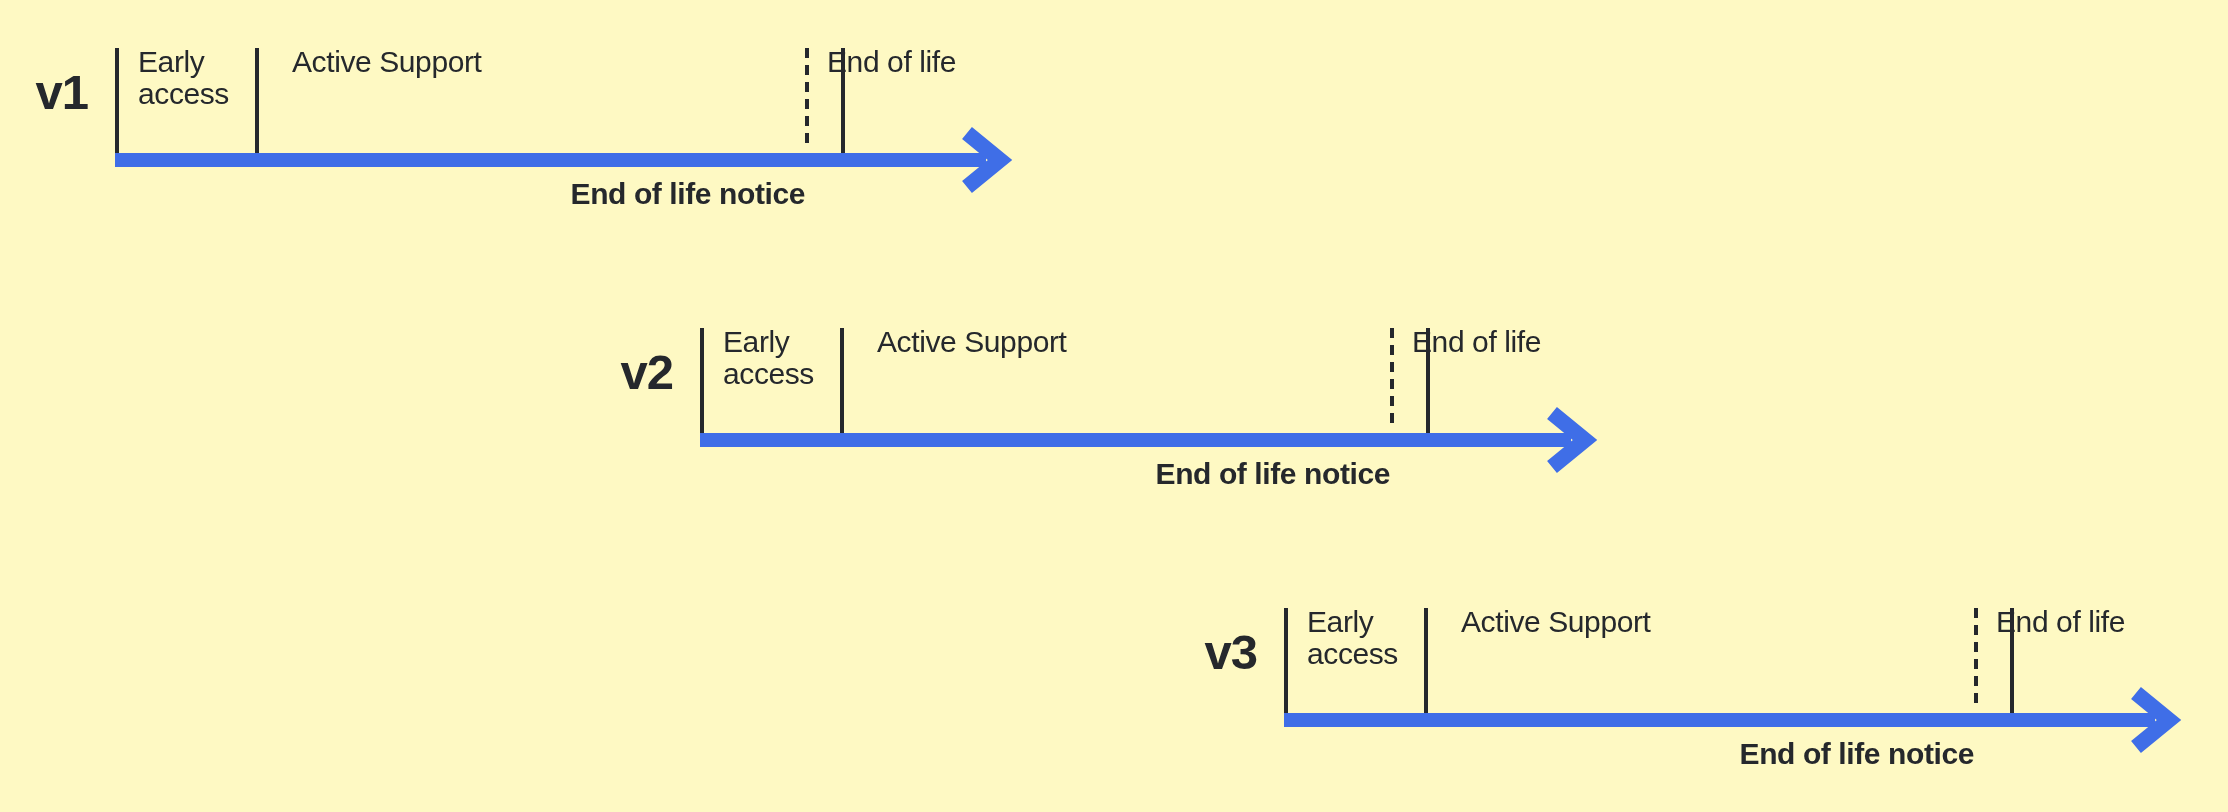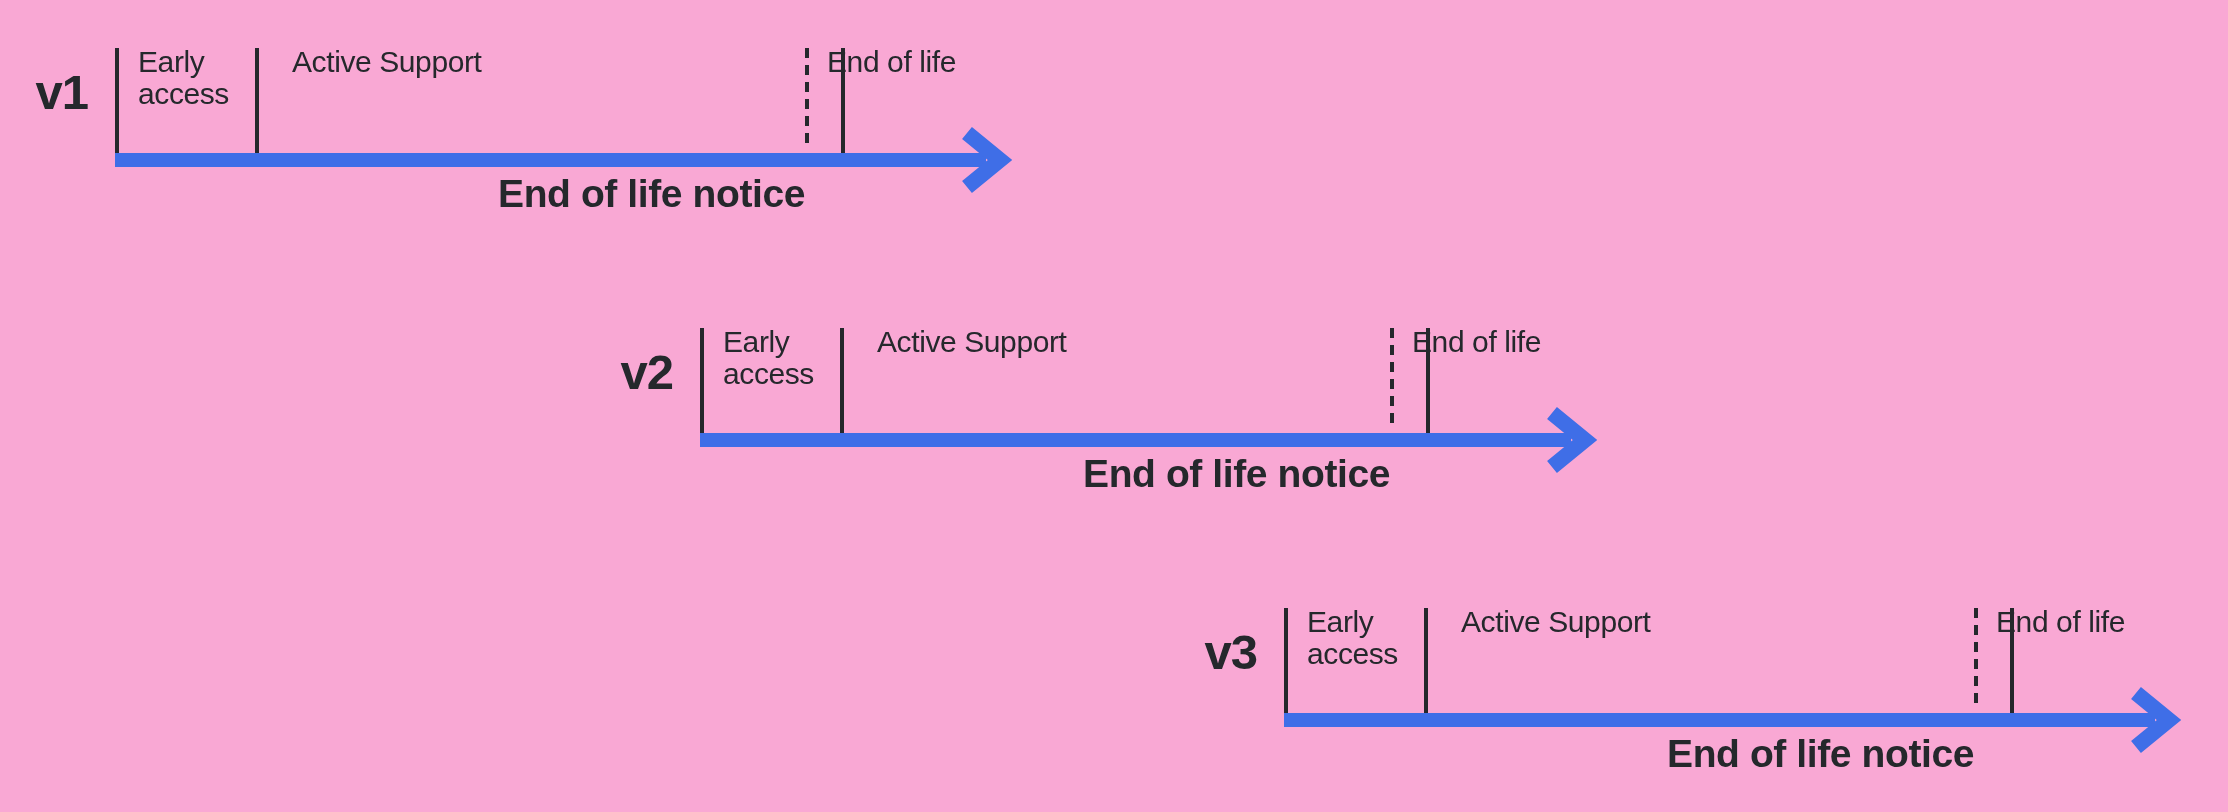--- a/index.html
+++ b/index.html
@@ -9,21 +9,21 @@
   * { box-sizing: border-box; }
   html, body {
     margin: 0;
     padding: 0;
     background: #ffffff;
   }
   .canvas {
     position: relative;
     width: 2228px;
     height: 812px;
-    background: #f9a8d4;
+    background: #fef9c3;
     overflow: hidden;
     font-family: "Liberation Sans", sans-serif;
   }
   .row {
     position: absolute;
     width: 1040px;
     height: 212px;
   }
   .row-v1 { left: 0px;    top: 40px;  }
   .row-v2 { left: 585px;  top: 320px; }
@@ -72,21 +72,21 @@
     color: var(--ink, #25282C);
     white-space: nowrap;
   }
   .seg-early  { left: 138px; }
   .seg-active { left: 292px; }
   .seg-eol    { left: 827px; }
   .notice {
     position: absolute;
     right: 235px;           
     top: 138px;
-    font-size: 39px;
+    font-size: 30px;
     line-height: 32px;
     font-weight: 700;
     letter-spacing: -0.4px;
     color: var(--ink, #25282C);
     white-space: nowrap;
     text-align: right;
   }
 </style>
 </head>
 <body>

